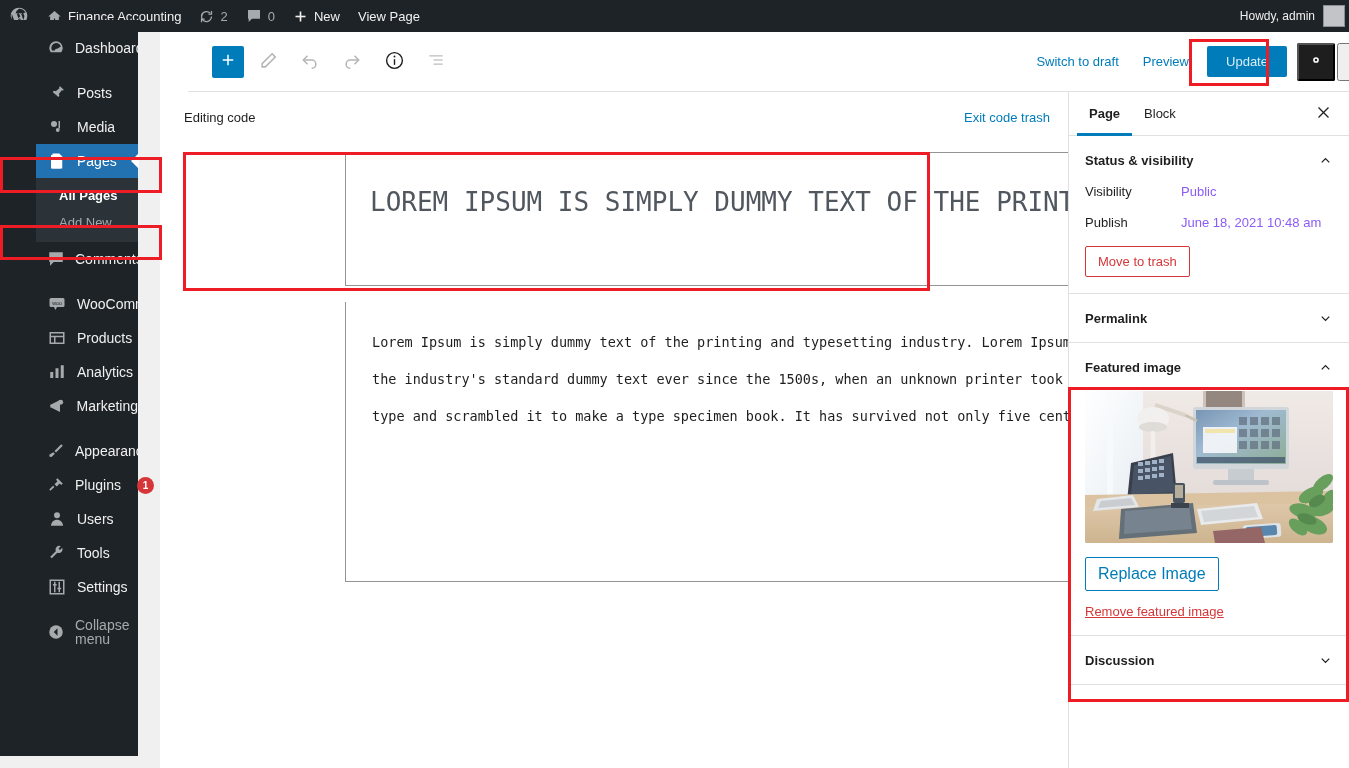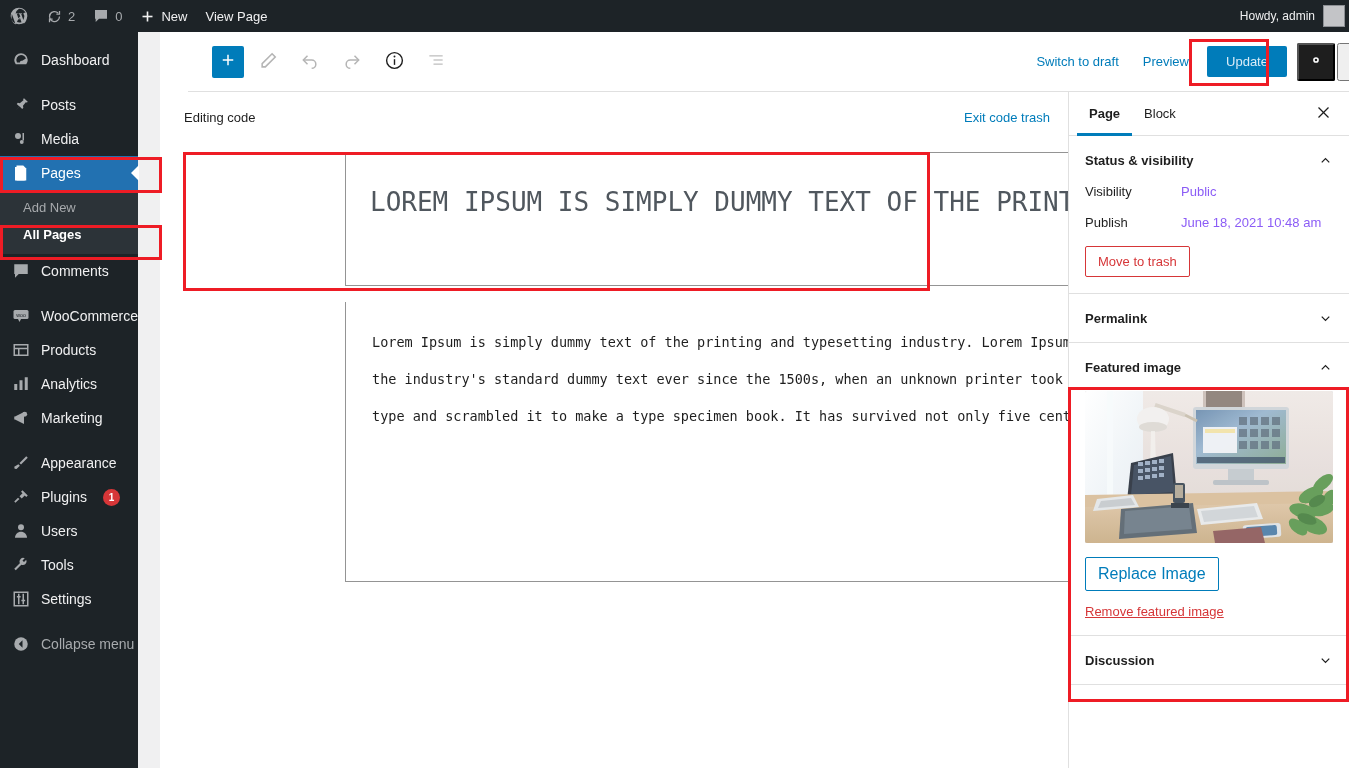--- a/index.html
+++ b/index.html
@@ -28,24 +28,24 @@
   .ab-count { color: #a7aaad; }
   #adminbar .spacer { flex: 1; }
   .ab-right { display: flex; align-items: center; padding-right: 4px; }
   .avatar-box {
     width: 22px; height: 22px; margin-left: 8px;
     background: #c3c4c7; border: 1px solid #8c8f94;
   }
 
   
   #adminmenu {
-    position: absolute; top: 32px; left: 0;
+    position: absolute; top: 20px; left: 0;
     width: 138px; height: 736px;
     background: #1d2327;
-    color: #f0f0f1; font-size: 14px;
+    color: #f0f0f1; font-size: 14px; padding-left: 36px;
   }
   .menu-item {
     position: relative;
     display: flex; align-items: center; gap: 10px;
     height: 34px; padding-left: 11px;
     color: #f0f0f1;
   }
   .menu-item .mi-label { line-height: 1; }
   .menu-gap { height: 11px; }
   .menu-item.current {
@@ -219,20 +219,28 @@
 <div id="adminbar">
   <div class="ab-item">
     <span class="ab-icon">
       <svg width="20" height="20" viewBox="0 0 24 24" fill="#a7aaad">
         <path d="M12 2a10 10 0 1 0 0 20 10 10 0 0 0 0-20zm0 1.2a8.8 8.8 0 0 1 7.9 4.9h-1.6c-.6 0-1 .5-1 1.1 0 .5.3.9.6 1.4.2.4.5 1 .5 1.8 0 .6-.2 1.3-.5 2.2l-.7 2.3-2.5-7.4c.4 0 .8-.1.8-.1.4 0 .3-.6 0-.6 0 0-1.1.1-1.9.1-.7 0-1.9-.1-1.9-.1-.4 0-.4.6 0 .6 0 0 .4.1.7.1l1.1 3-1.5 4.5-2.5-7.5c.4 0 .8-.1.8-.1.4 0 .3-.6 0-.6 0 0-1.1.1-1.9.1h-.5A8.8 8.8 0 0 1 12 3.2zM3.4 9.6l4.6 12.6A8.8 8.8 0 0 1 3.2 12c0-.8.1-1.6.2-2.4zm9.1 3.1 2.4 6.5c0 .1 0 .1.1.2a8.8 8.8 0 0 1-5.4-.1l2.9-6.6zm7.6-1.8c.1.4.1.9.1 1.4 0 1.3-.2 2.2-.8 3.5l-2 5.8A8.8 8.8 0 0 0 20.1 10.9z"></path>
       </svg>
     </span>
   </div>
   <div class="ab-item">
     <span class="ab-icon">
+      <svg width="15" height="15" viewBox="0 0 24 24" fill="#a7aaad">
+        <path d="M12 3 2 12h3v9h6v-6h2v6h6v-9h3L12 3z"></path>
+      </svg>
+    </span>
+    <span>Finance Accounting</span>
+  </div>
+  <div class="ab-item">
+    <span class="ab-icon">
       <svg width="15" height="15" viewBox="0 0 24 24" fill="none" stroke="#a7aaad" stroke-width="2">
         <path d="M20 12a8 8 0 1 1-2.3-5.6"></path>
           <path d="M4 12a8 8 0 0 1 2.3-5.6"></path>
         <polyline points="20,3 20,8 15,8" fill="none"></polyline>
         <polyline points="4,21 4,16 9,16" fill="none"></polyline>
       </svg>
     </span>
     <span class="ab-count">2</span>
   </div>
   <div class="ab-item">
@@ -301,22 +309,22 @@
     <span class="mi-icon">
       <svg width="18" height="18" viewBox="0 0 24 24" fill="currentColor">
           <path d="M6 2h9l4 4v16H6z" fill="#fff"></path>
           <path d="M4 4h9l4 4v14H4z"></path>
         </svg>
     </span>
     <span class="mi-label">Pages</span>
   </div>
 
   <div class="submenu">
+    <div class="sub-item current">All Pages</div>
     <div class="sub-item">Add New</div>
-    <div class="sub-item current">All Pages</div>
   </div>
 
   <div class="menu-item">
     <span class="mi-icon">
       <svg width="18" height="18" viewBox="0 0 24 24" fill="currentColor">
           <path d="M3 3h18v13H9l-5 5v-5H3V3z"></path>
         </svg>
     </span>
     <span class="mi-label">Comments</span>
   </div>

